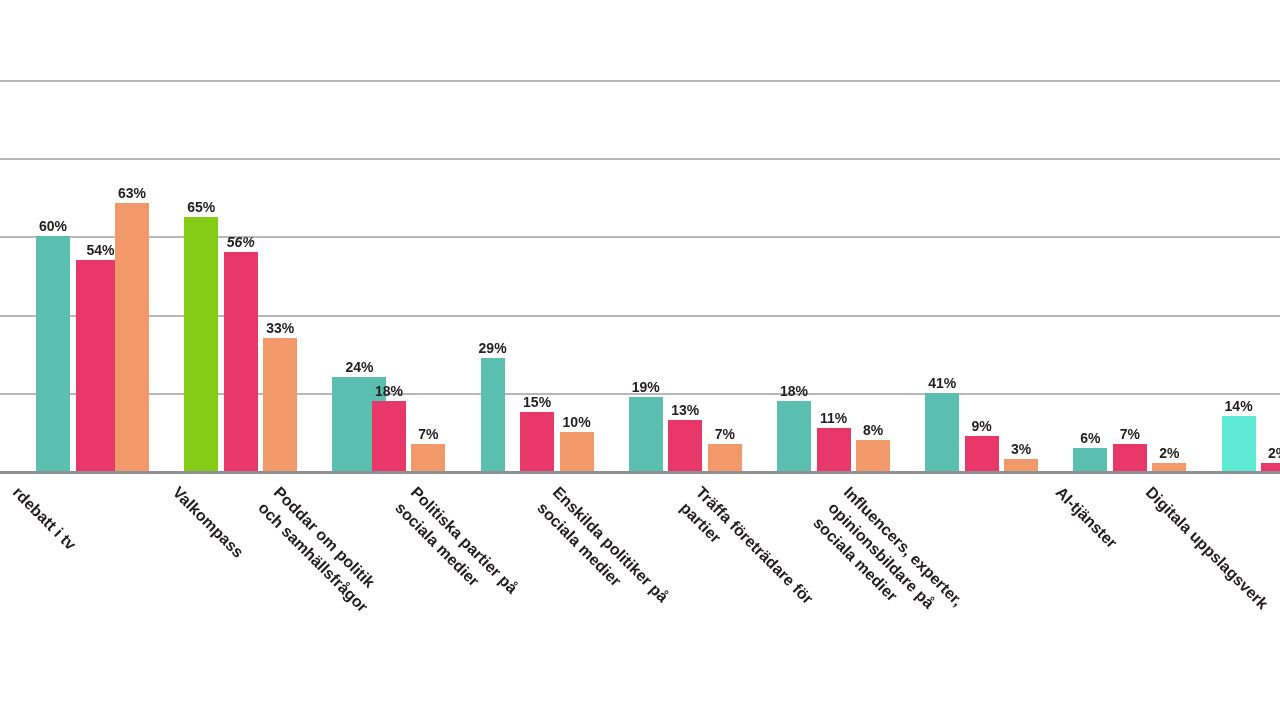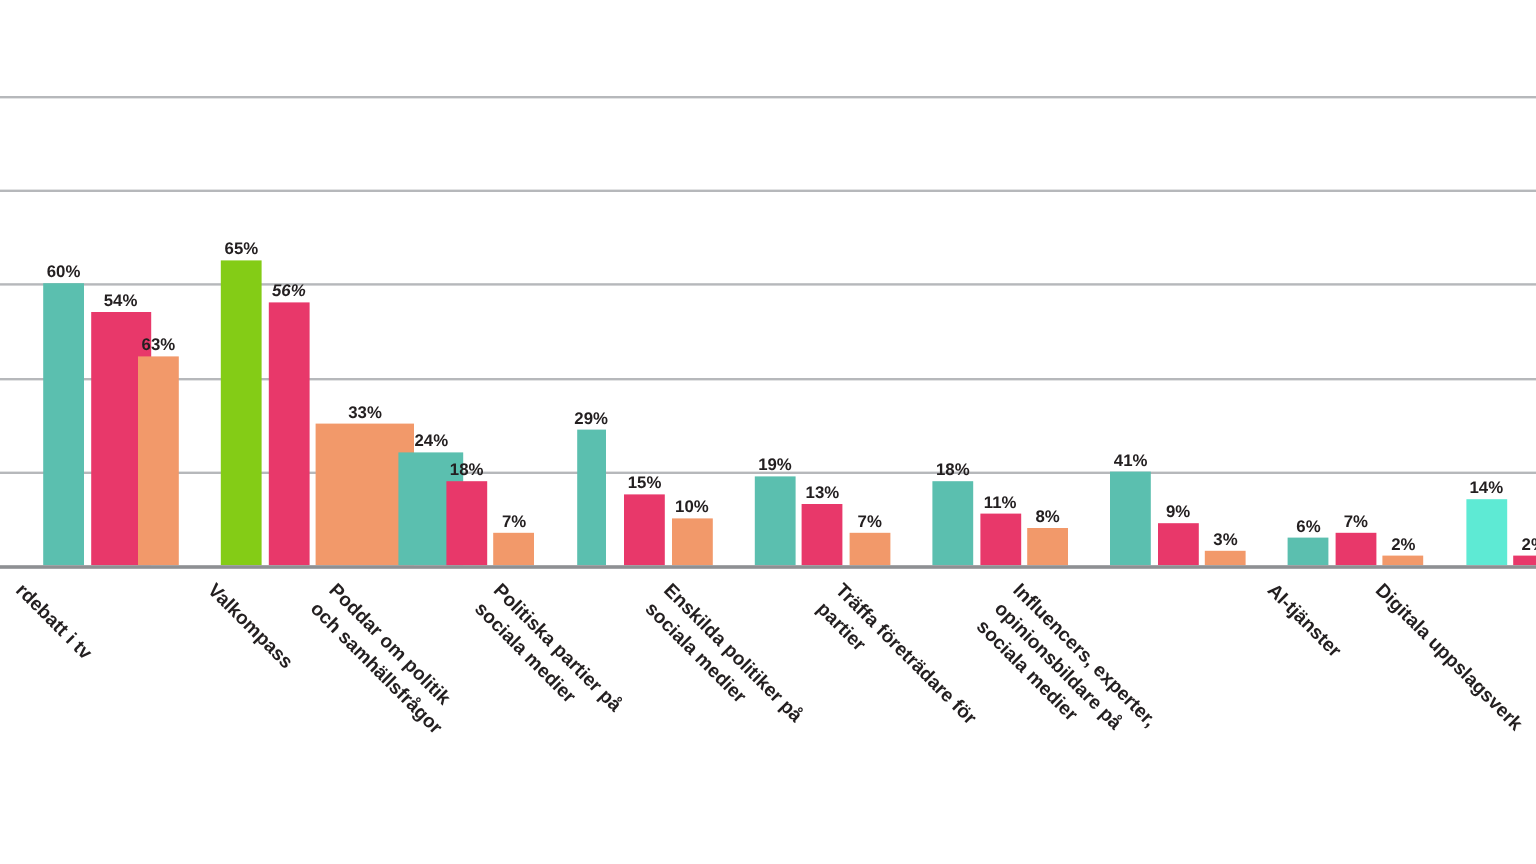--- a/index.html
+++ b/index.html
@@ -120,38 +120,38 @@
             <div class="bar" title="60%" style="height: 234.6px; background: rgb(91, 191, 175); width: 34px;">
               <div class="bar-value">60%</div>
             </div>
           </div>
           <div class="bar-wrap" style="left: 39.5px;">
             <div class="bar" title="54%" style="height: 211.14px; background: rgb(232, 56, 106); width: 34px; padding-left: 16px;">
               <div class="bar-value">54%</div>
             </div>
           </div>
           <div class="bar-wrap" style="left: 79px;">
-            <div class="bar" title="63%" style="height: 174px; background: rgb(242, 153, 106); width: 34px;">
+            <div class="bar" title="63%" style="height: 268px; background: rgb(242, 153, 106); width: 34px;">
               <div class="bar-value">63%</div>
             </div>
           </div>
         </div>
         <div class="bar-group" style="left: 184.2px; width: 118.5px;">
           <div class="bar-wrap" style="left: 0px;">
             <div class="bar" title="65%" style="height: 254.15px; background: #84cc16; width: 34px;">
               <div class="bar-value">65%</div>
             </div>
           </div>
           <div class="bar-wrap" style="left: 39.5px;">
             <div class="bar" title="56%" style="height: 218.96px; background: rgb(232, 56, 106); width: 34px; font-style: italic;">
               <div class="bar-value">56%</div>
             </div>
           </div>
           <div class="bar-wrap" style="left: 79px;">
-            <div class="bar" title="33%" style="height: 118px; background: rgb(242, 153, 106); width: 34px; padding-left: 48px;">
+            <div class="bar" title="33%" style="height: 133px; background: rgb(242, 153, 106); width: 34px;">
               <div class="bar-value">33%</div>
             </div>
           </div>
         </div>
         <div class="bar-group" style="left: 332.4px; width: 118.5px;">
           <div class="bar-wrap" style="left: 0px;">
             <div class="bar" title="24%" style="height: 93.84px; background: rgb(91, 191, 175); width: 34px; padding-left: 20px;">
               <div class="bar-value">24%</div>
             </div>
           </div>

